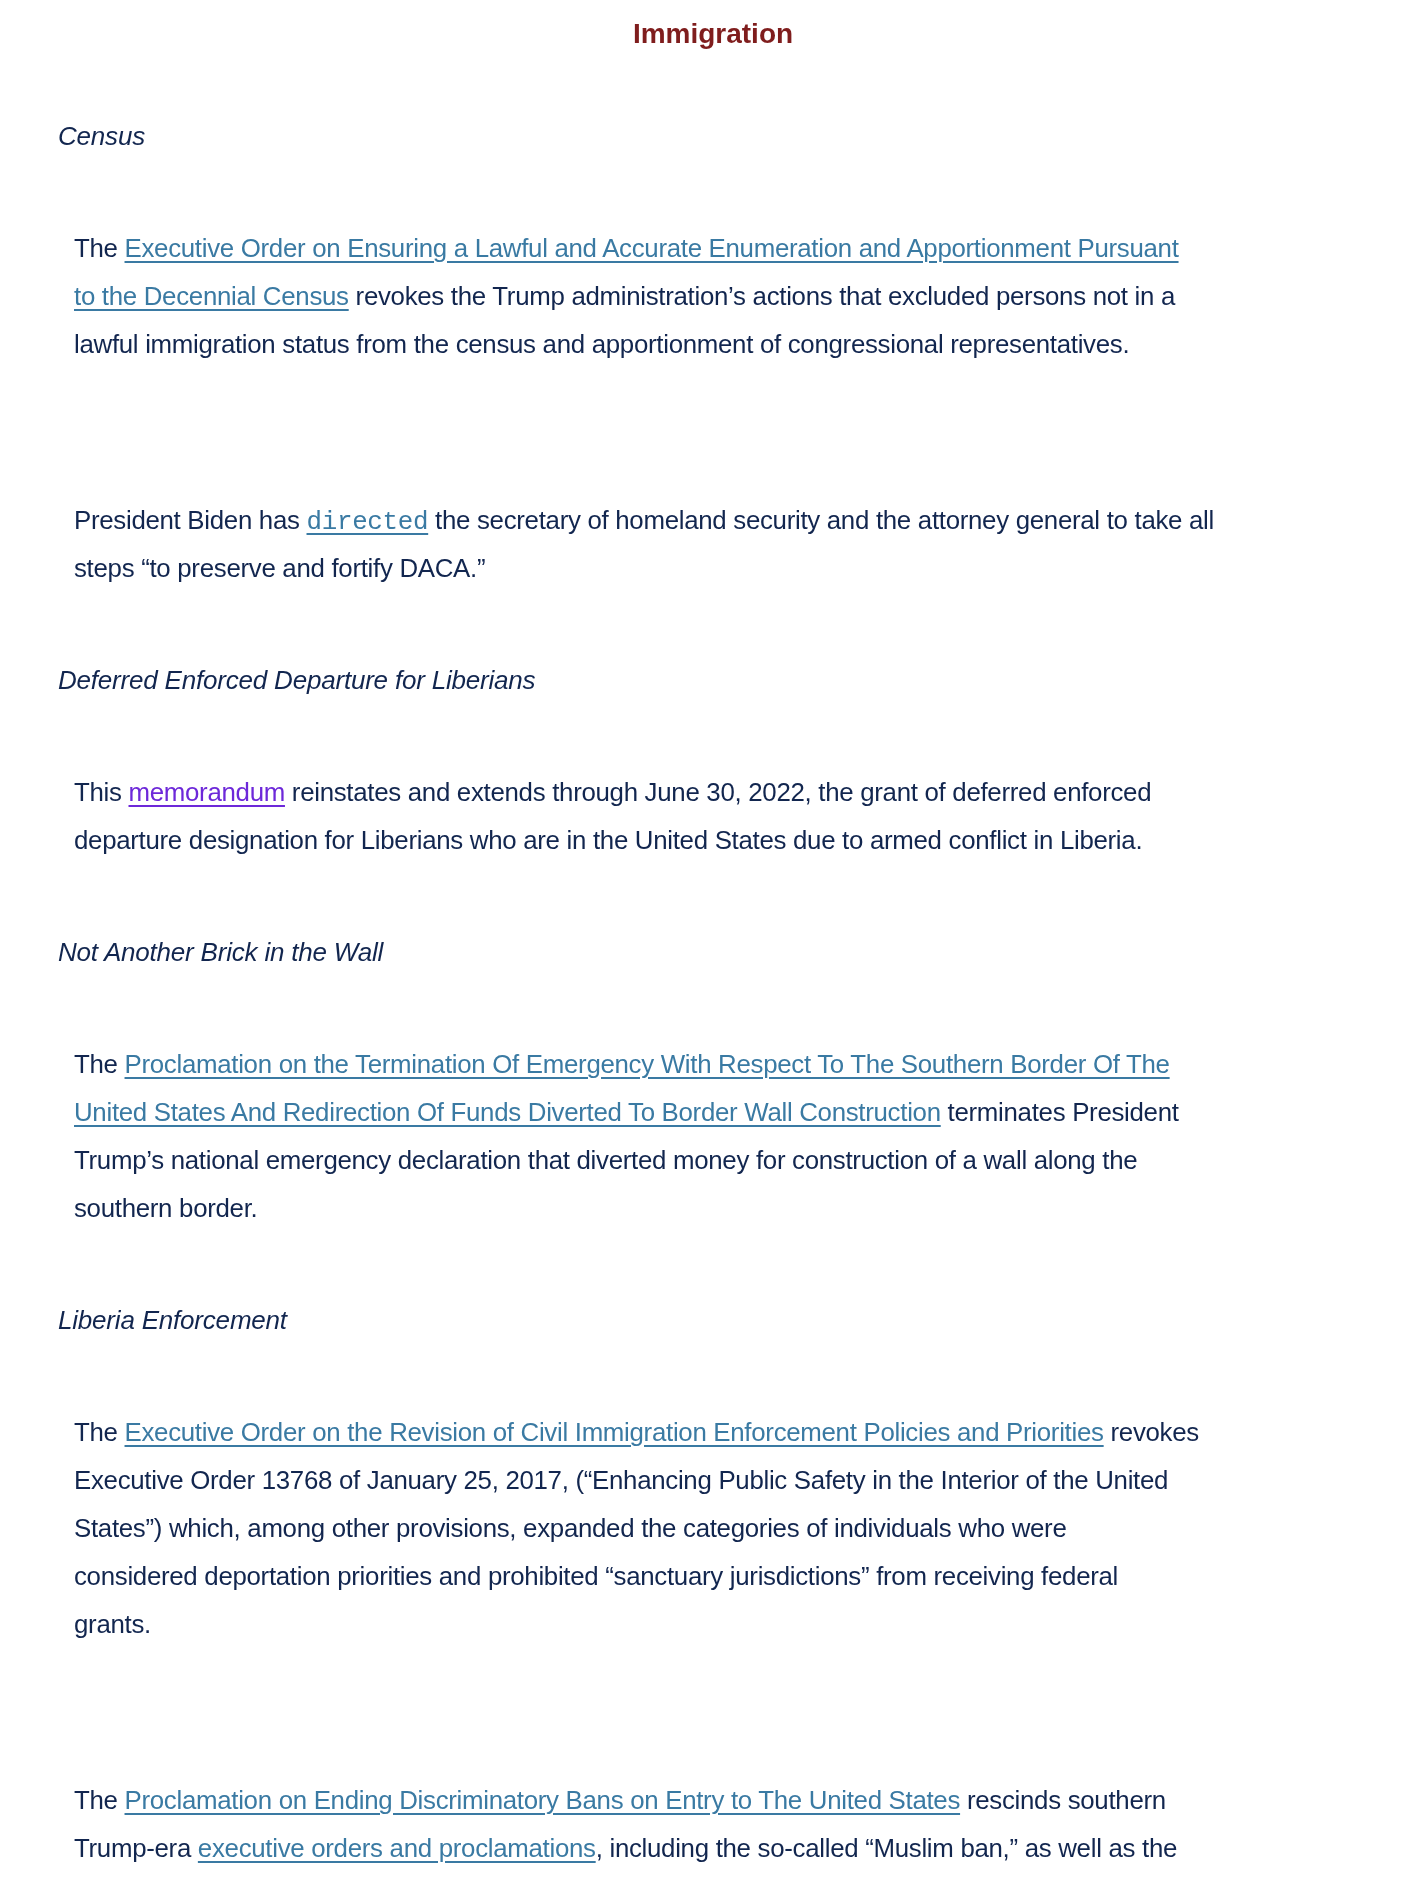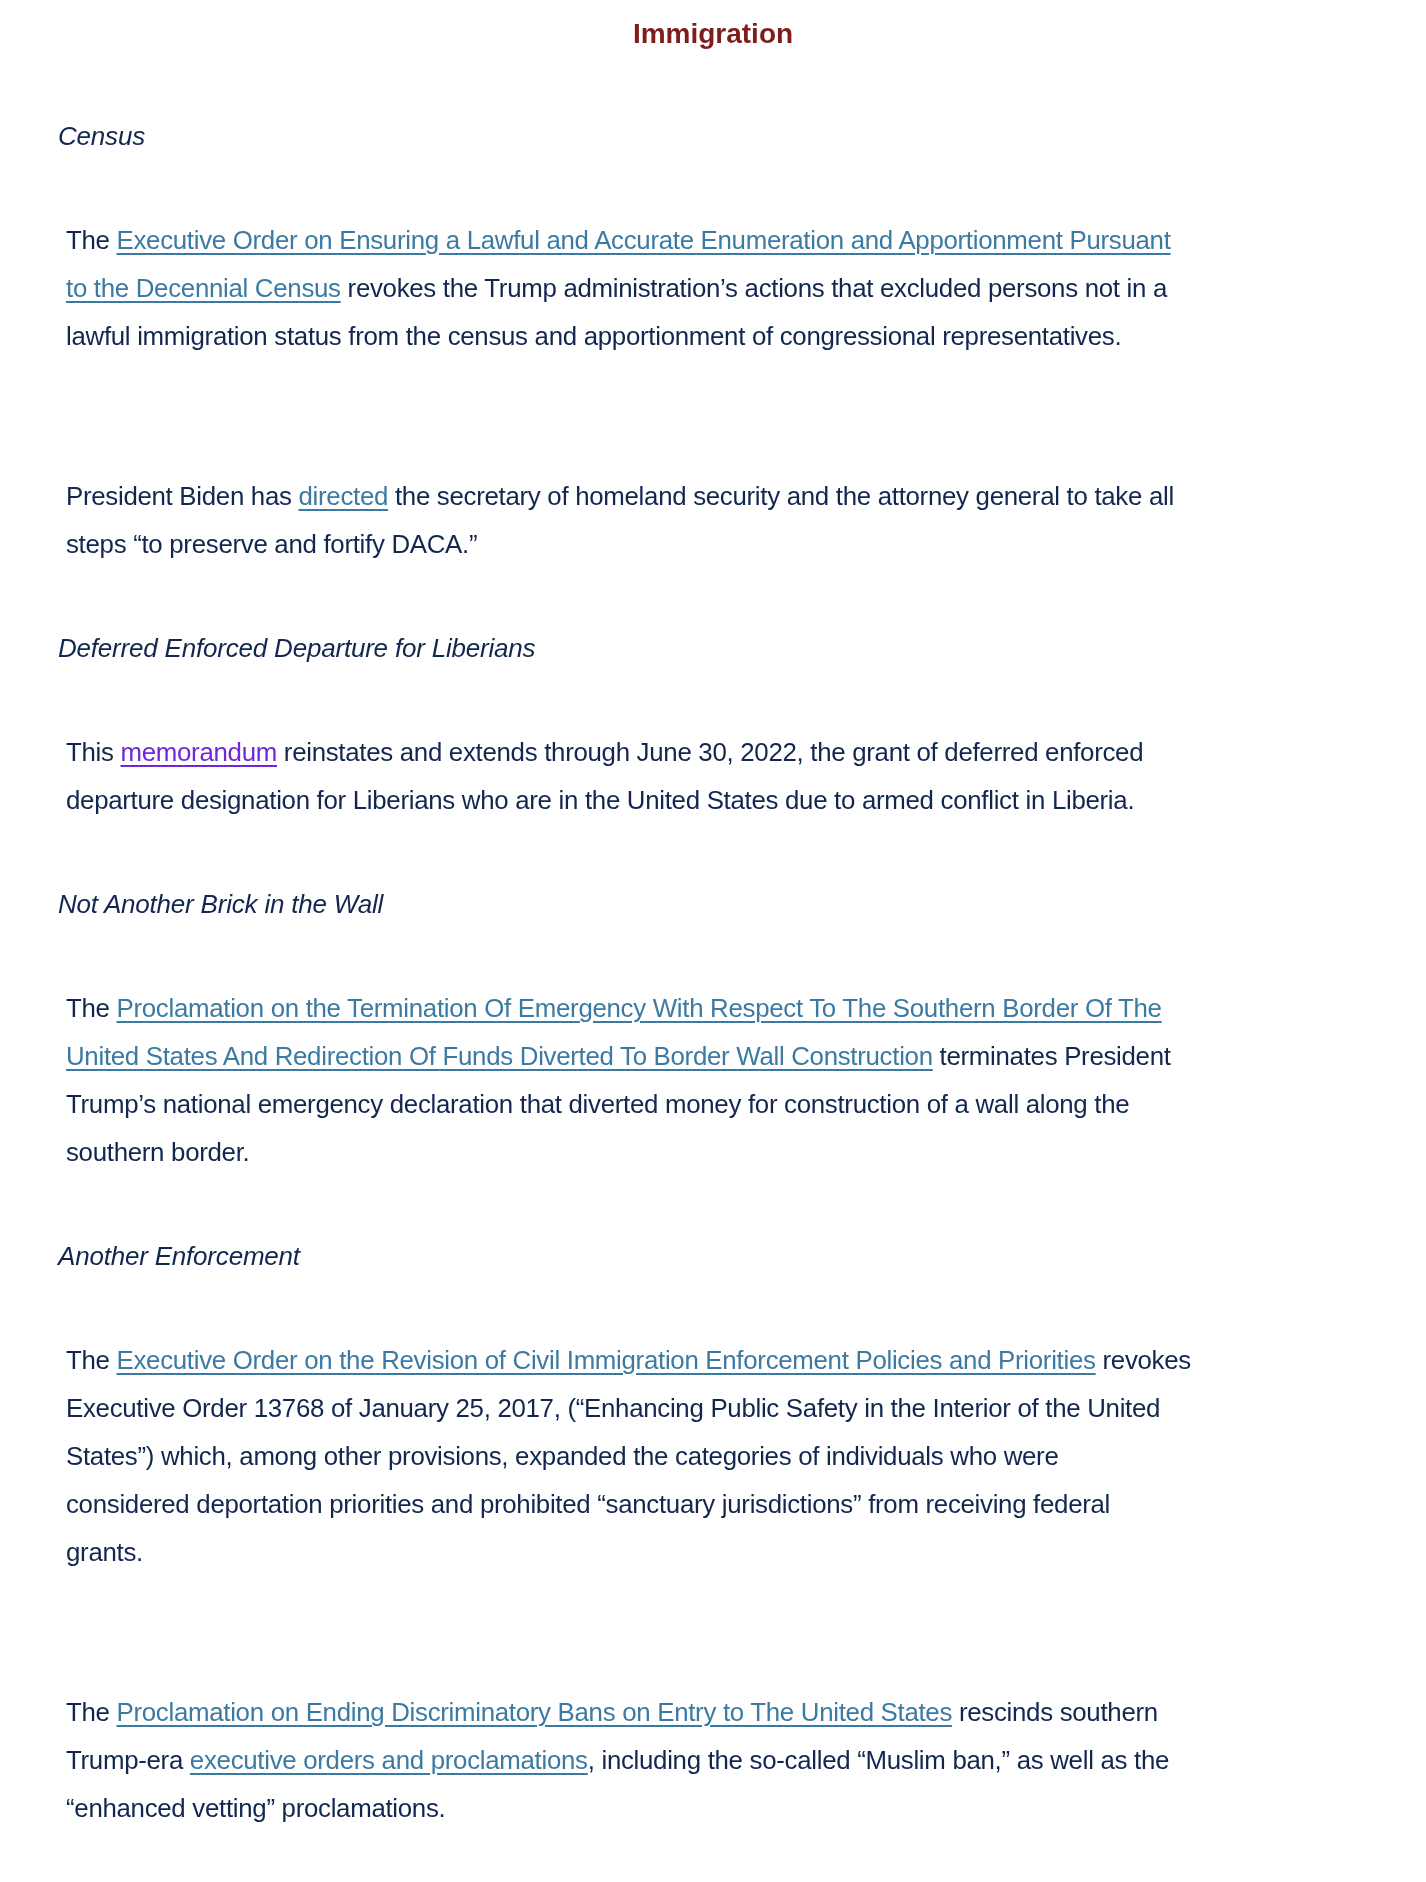--- a/index.html
+++ b/index.html
@@ -46,21 +46,21 @@
     font-size: 26px;
     line-height: 48px;
     height: 48px;
     white-space: nowrap;
     letter-spacing: -0.2px;
   }
   .gap {
     height: 48px;
   }
   .para {
-    margin: 8px;
+    margin: 16px;
     font-size: 26px;
     line-height: 48px;
   }
   .line {
     display: block;
     height: 48px;
     white-space: nowrap;
     letter-spacing: -0.3px;
   }
   .para a {
@@ -80,41 +80,41 @@
       <h2 class="section-heading">Census</h2>
       <div class="gap"></div>
       <p class="para">
         <span class="line" style="transform-origin: left center; transform: scaleX(0.9939);"><span>The </span><a style="color: rgb(58, 122, 163);">Executive Order on Ensuring a Lawful and Accurate Enumeration and Apportionment Pursuant</a></span>
         <span class="line" style="transform-origin: left center; transform: scaleX(0.9939);"><a style="color: rgb(58, 122, 163);">to the Decennial Census</a><span> revokes the Trump administration’s actions that excluded persons not in a</span></span>
         <span class="line" style="transform-origin: left center; transform: scaleX(0.9939);"><span>lawful immigration status from the census and apportionment of congressional representatives.</span></span>
       </p>
       <div class="gap"></div>
       <div class="gap"></div>
       <p class="para">
-        <span class="line" style="transform-origin: left center; transform: scaleX(0.9939);"><span>President Biden has </span><a style="color: rgb(58, 122, 163);">directed</a><span> the secretary of homeland security and the attorney general to take all</span></span>
+        <span class="line" style="transform-origin: left center; transform: scaleX(0.9939);"><span>President Biden has </span><a style="color: rgb(58, 122, 163); font-family: Liberation Mono, monospace;">directed</a><span> the secretary of homeland security and the attorney general to take all</span></span>
         <span class="line" style="transform-origin: left center; transform: scaleX(0.9939);"><span>steps “to preserve and fortify DACA.”</span></span>
       </p>
       <div class="gap"></div>
       <h2 class="section-heading">Deferred Enforced Departure for Liberians</h2>
       <div class="gap"></div>
       <p class="para">
         <span class="line" style="transform-origin: left center; transform: scaleX(0.9939);"><span>This </span><a style="color: #6d28d9;">memorandum</a><span> reinstates and extends through June 30, 2022, the grant of deferred enforced</span></span>
         <span class="line" style="transform-origin: left center; transform: scaleX(0.9939);"><span>departure designation for Liberians who are in the United States due to armed conflict in Liberia.</span></span>
       </p>
       <div class="gap"></div>
       <h2 class="section-heading">Not Another Brick in the Wall</h2>
       <div class="gap"></div>
       <p class="para">
         <span class="line" style="transform-origin: left center; transform: scaleX(0.9939);"><span>The </span><a style="color: rgb(58, 122, 163);">Proclamation on the Termination Of Emergency With Respect To The Southern Border Of The</a></span>
         <span class="line" style="transform-origin: left center; transform: scaleX(0.9939);"><a style="color: rgb(58, 122, 163);">United States And Redirection Of Funds Diverted To Border Wall Construction</a><span> terminates President</span></span>
         <span class="line" style="transform-origin: left center; transform: scaleX(0.9939);"><span>Trump’s national emergency declaration that diverted money for construction of a wall along the</span></span>
         <span class="line" style="transform-origin: left center; transform: scaleX(0.9939);"><span>southern border.</span></span>
       </p>
       <div class="gap"></div>
-      <h2 class="section-heading">Another Enforcement</h2>
+      <h2 class="section-heading">Liberia Enforcement</h2>
       <div class="gap"></div>
       <p class="para">
         <span class="line" style="transform-origin: left center; transform: scaleX(0.9939);"><span>The </span><a style="color: rgb(58, 122, 163);">Executive Order on the Revision of Civil Immigration Enforcement Policies and Priorities</a><span> revokes</span></span>
         <span class="line" style="transform-origin: left center; transform: scaleX(0.9939);"><span>Executive Order 13768 of January 25, 2017, (“Enhancing Public Safety in the Interior of the United</span></span>
         <span class="line" style="transform-origin: left center; transform: scaleX(0.9939);"><span>States”) which, among other provisions, expanded the categories of individuals who were</span></span>
         <span class="line" style="transform-origin: left center; transform: scaleX(0.9939);"><span>considered deportation priorities and prohibited “sanctuary jurisdictions” from receiving federal</span></span>
         <span class="line" style="transform-origin: left center; transform: scaleX(0.9939);"><span>grants.</span></span>
       </p>
       <div class="gap"></div>
       <div class="gap"></div>

